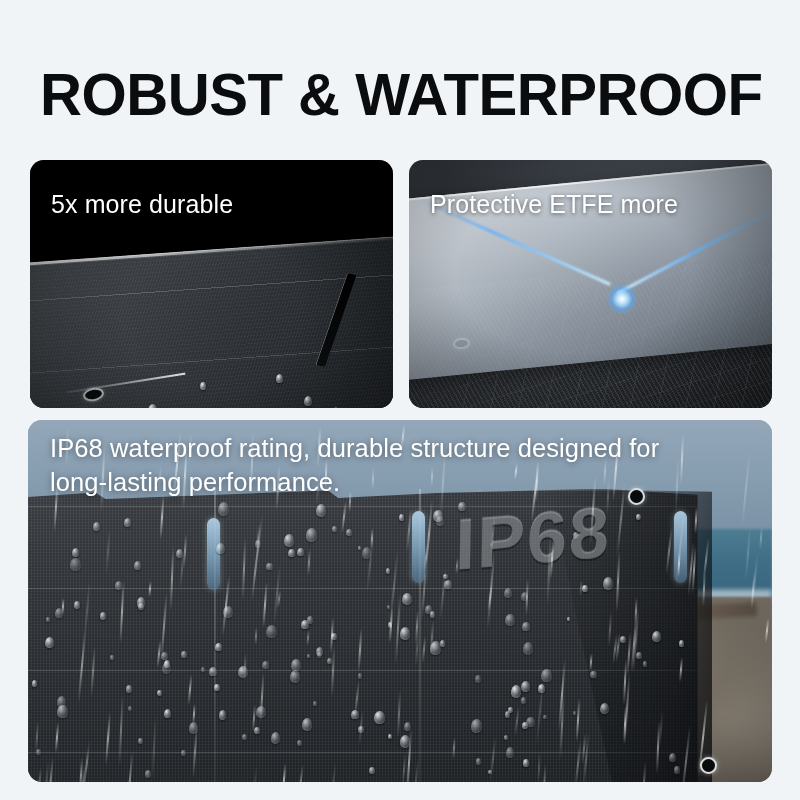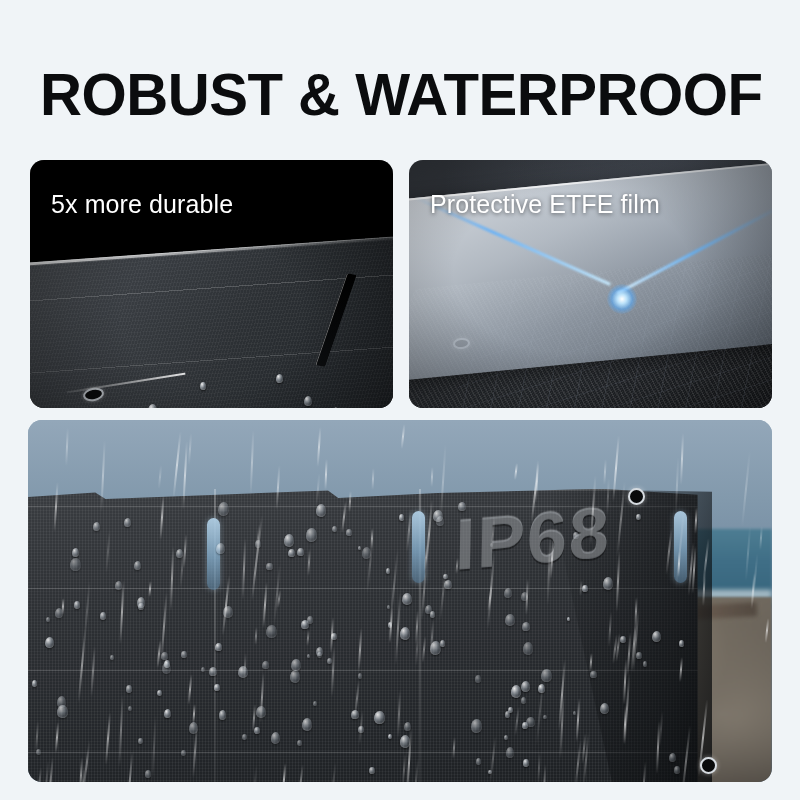--- a/index.html
+++ b/index.html
@@ -393,21 +393,21 @@
       <div class="ce-mesh"></div>
       <div class="ce-grid"></div>
       <div class="ce-mesh-grommet"></div>
       <div class="ce-film"></div>
       <div class="ce-film-edge"></div>
       <div class="beam beam-in"></div>
       <div class="beam beam-out"></div>
       <div class="beam-flare"></div>
       <div class="ce-vig"></div>
     </div>
-    <div class="card-label">Protective ETFE film</div>
+    <div class="card-label">Protective ETFE more</div>
   </div>
 </div>
 
 <div class="banner">
   <div class="bn-sky"></div>
   <div class="bn-sea"></div>
   <div class="bn-surf"></div>
   <div class="bn-rocks"></div>
   <div class="bn-rockstreak"></div>
 
@@ -700,13 +700,15 @@
     <div class="drop" style="width: 6.8502px; height: 8.56274px; left: 68.5678%; top: 72.944%; opacity: 0.95; z-index: 5;"></div>
     <div class="drop" style="width: 10.106px; height: 12.6325px; left: 77.3254%; top: 43.4052%; opacity: 0.78; z-index: 5;"></div>
   </div>
 
 <div class="bn-grommet grommet-tr"></div>
 <div class="bn-grommet grommet-br"></div>
 
 <div class="ip68-mark">IP68</div>
 
 <div class="bn-text">
+  <div>IP68 waterproof rating, durable structure designed for</div>
+  <div>long-lasting performance.</div>
 </div>
 
 </body></html>

